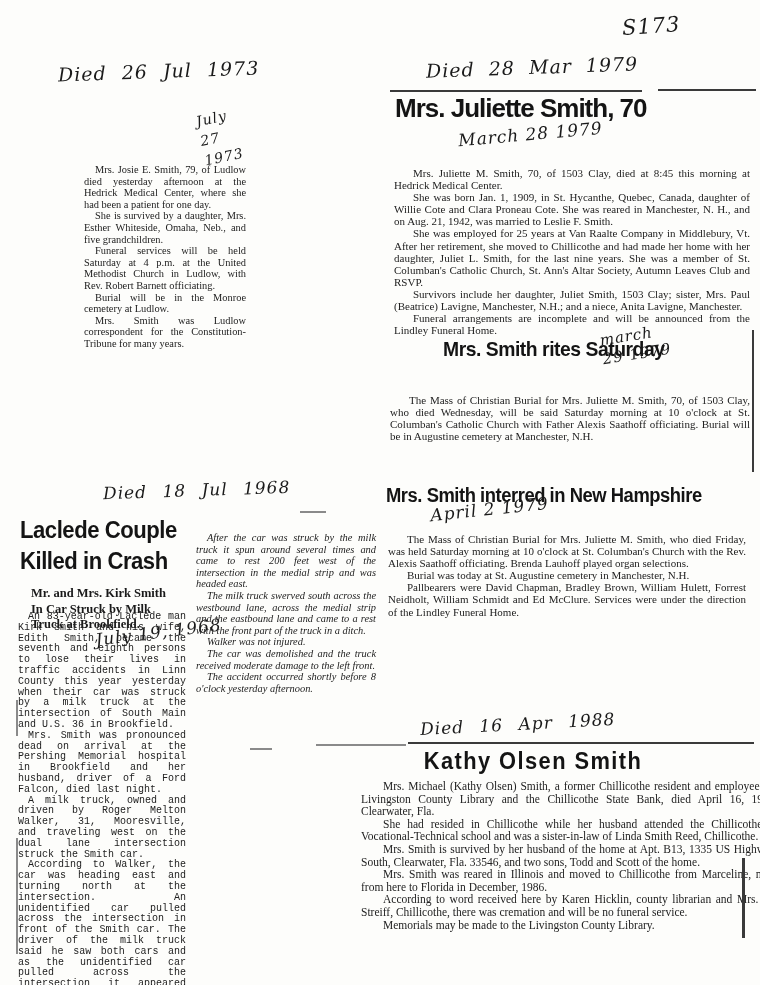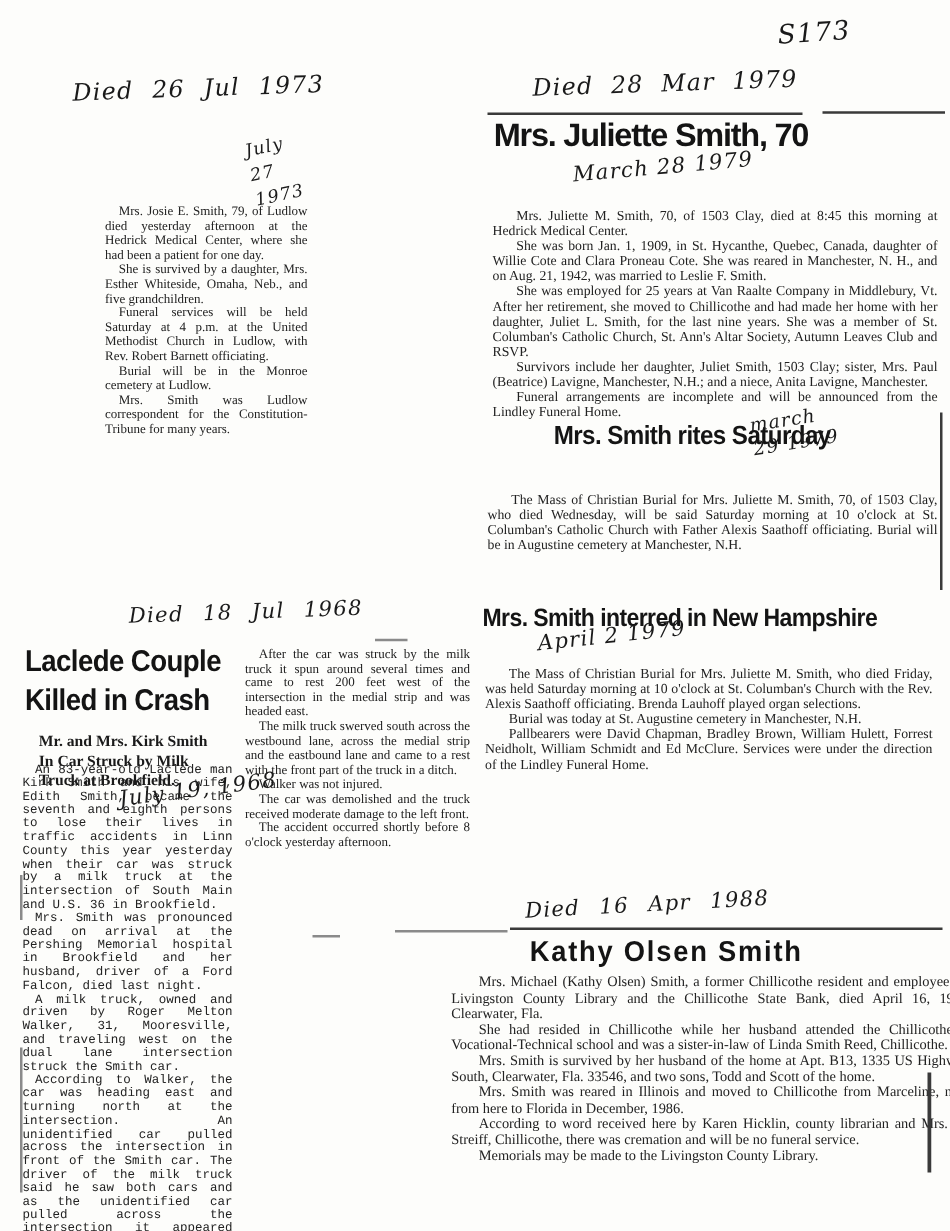--- a/index.html
+++ b/index.html
@@ -94,21 +94,21 @@
 In Car Struck by Milk
 Truck at Brookfield.</div>
   <div class="abs hand" style="left:95px;top:622px;font-size:17px;transform:rotate(-7deg);">July 19, 1968</div>
   <div class="abs bodycol tight" style="left:18px;top:612px;width:168px;font-family:Liberation Mono, monospace;">
       <p>An 83-year-old Laclede man Kirk Smith and his wife, Edith Smith, became the seventh and eighth persons to lose their lives in traffic accidents in Linn County this year yesterday when their car was struck by a milk truck at the intersection of South Main and U.S. 36 in Brookfield.</p>
       <p>Mrs. Smith was pronounced dead on arrival at the Pershing Memorial hospital in Brookfield and her husband, driver of a Ford Falcon, died last night.</p>
       <p>A milk truck, owned and driven by Roger Melton Walker, 31, Mooresville, and traveling west on the dual lane intersection struck the Smith car.</p>
       <p>According to Walker, the car was heading east and turning north at the intersection. An unidentified car pulled across the intersection in front of the Smith car. The driver of the milk truck said he saw both cars and as the unidentified car pulled across the intersection it appeared that the Smith car would wait.</p>
     </div>
   <div class="abs faintline" style="left:300px;top:511px;width:26px;height:2px;"></div>
-  <div class="abs bodycol narrow" style="left:196px;top:518px;width:180px;">
+  <div class="abs bodycol narrow" style="left:196px;top:532px;width:180px;font-style:italic;">
       <p>After the car was struck by the milk truck it spun around several times and came to rest 200 feet west of the intersection in the medial strip and was headed east.</p>
       <p>The milk truck swerved south across the westbound lane, across the medial strip and the eastbound lane and came to a rest with the front part of the truck in a ditch.</p>
       <p>Walker was not injured.</p>
       <p>The car was demolished and the truck received moderate damage to the left front.</p>
       <p>The accident occurred shortly before 8 o'clock yesterday afternoon.</p>
     </div>
   <div class="abs faintline" style="left:250px;top:748px;width:22px;height:2px;"></div>
   <div class="abs faintline" style="left:16px;top:700px;width:2px;height:36px;"></div>
   <div class="abs faintline" style="left:16px;top:838px;width:2px;height:116px;"></div>
 

